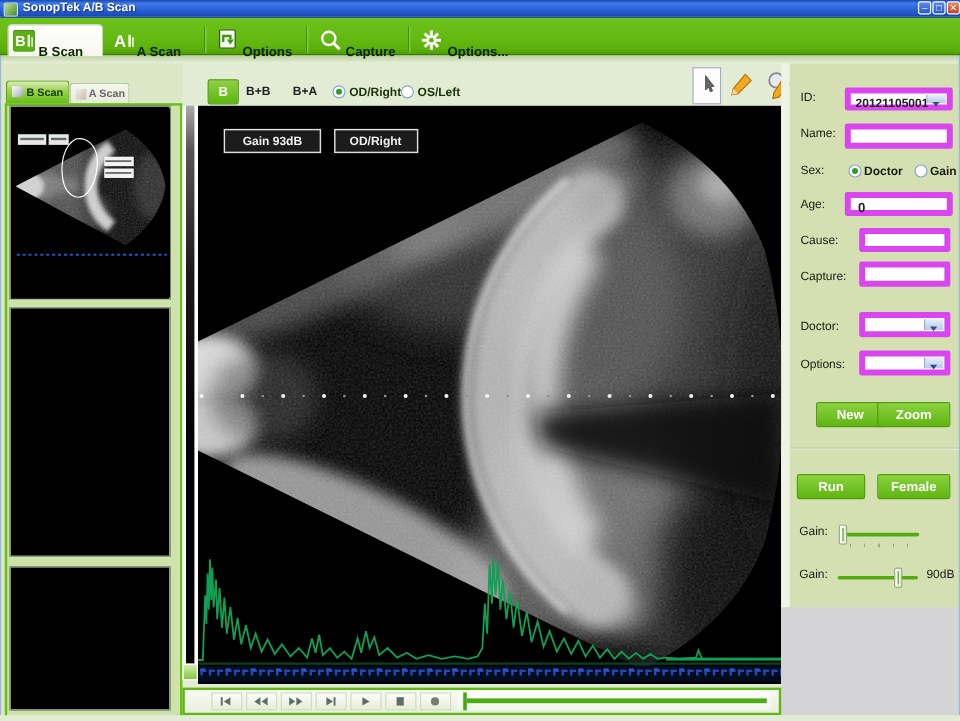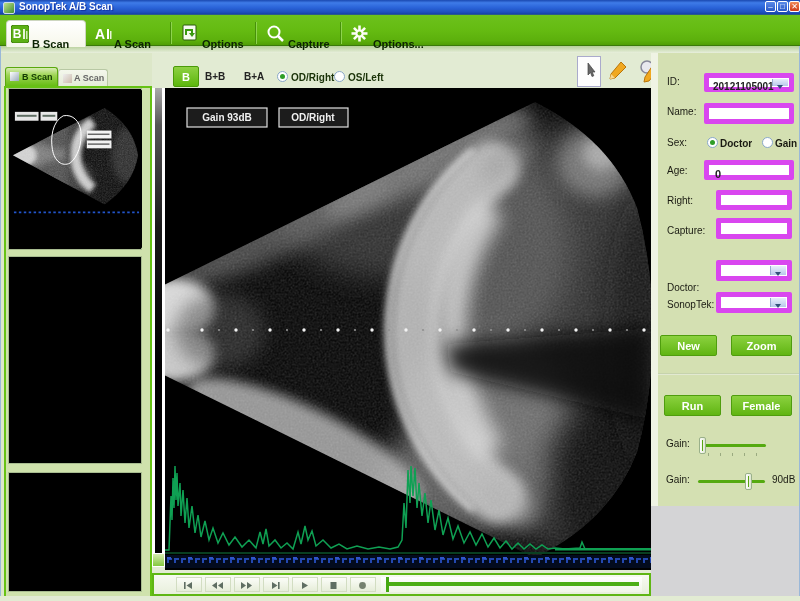--- a/index.html
+++ b/index.html
@@ -455,33 +455,33 @@
   <div class="tbox abs" style="left:46px;top:50px;width:90px;height:21px;"></div>
   <div class="rlab abs" style="top:84px;">Sex:</div>
   <div class="radio abs" style="left:49px;top:84px;">
       <span class="dot"></span>
     </div>
   <div class="rlabel abs" style="left:62px;top:85px;color:#1a1a12;">Doctor</div>
   <div class="radio abs" style="left:104px;top:84px;"></div>
   <div class="rlabel abs" style="left:117px;top:85px;color:#1a1a12;">Gain</div>
   <div class="rlab abs" style="top:112px;">Age:</div>
   <div class="tbox abs" style="left:46px;top:107px;width:90px;height:20px;line-height:18px;padding-left:6px;">0</div>
-  <div class="rlab abs" style="top:142px;">Right:</div>
+  <div class="rlab abs" style="top:142px;">Cause:</div>
   <div class="tbox abs" style="left:58px;top:137px;width:76px;height:20px;"></div>
   <div class="rlab abs" style="top:172px;">Capture:</div>
   <div class="tbox abs" style="left:58px;top:165px;width:76px;height:21px;"></div>
-  <div class="rlab abs" style="top:229px;">Doctor:</div>
+  <div class="rlab abs" style="top:214px;">Doctor:</div>
   <div class="tbox abs" style="left:58px;top:207px;width:76px;height:21px;">
       <span class="combo-arrow"></span>
     </div>
-  <div class="rlab abs" style="top:246px;">SonopTek:</div>
+  <div class="rlab abs" style="top:246px;">Options:</div>
   <div class="tbox abs" style="left:58px;top:239px;width:76px;height:21px;">
       <span class="combo-arrow"></span>
     </div>
-  <div class="gbtn abs" style="left:2px;top:282px;width:57px;height:21px;line-height:20px;">New</div>
+  <div class="gbtn abs" style="left:22px;top:282px;width:57px;height:21px;line-height:20px;">New</div>
   <div class="gbtn abs" style="left:73px;top:282px;width:61px;height:21px;line-height:20px;">Zoom</div>
   <div class="abs" style="left:0;top:320px;width:142px;height:2px;background:linear-gradient(180deg,#b8c89a,#f0f4e4);"></div>
   <div class="gbtn abs" style="left:6px;top:342px;width:57px;height:21px;line-height:20px;">Run</div>
   <div class="gbtn abs" style="left:73px;top:342px;width:61px;height:21px;line-height:20px;">Female</div>
   <div class="rlab abs" style="left:8px;top:385px;">Gain:</div>
   <div class="slidertrack abs" style="left:44px;top:391px;width:64px;"></div>
   <div class="sliderhandle abs" style="left:41px;top:384px;"></div>
   <div class="abs" style="left:50px;top:400px;width:60px;height:3px;background:repeating-linear-gradient(90deg,#9aaa80 0 1px,transparent 1px 12px);"></div>
   <div class="rlab abs" style="left:8px;top:421px;">Gain:</div>
   <div class="slidertrack abs" style="left:40px;top:427px;width:67px;"></div>

